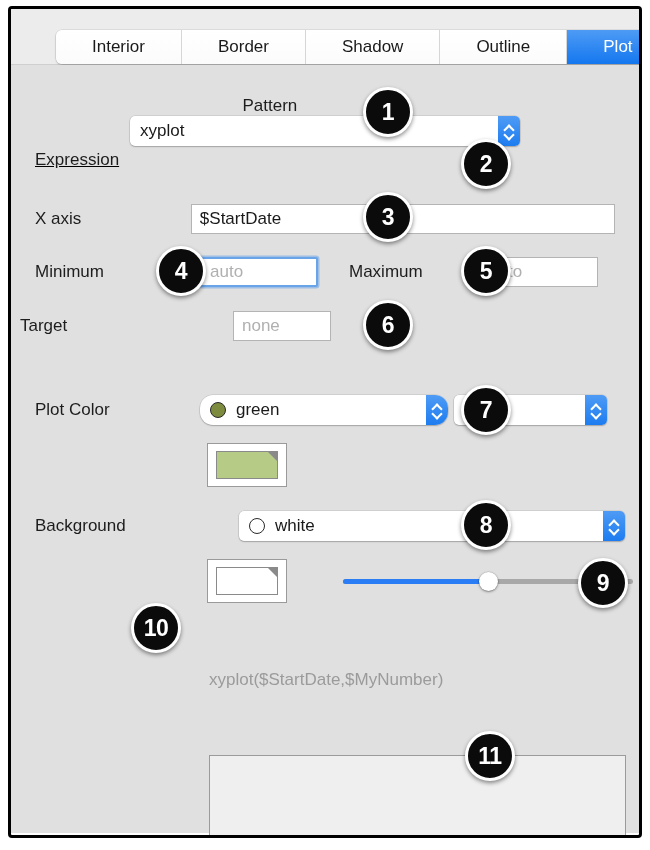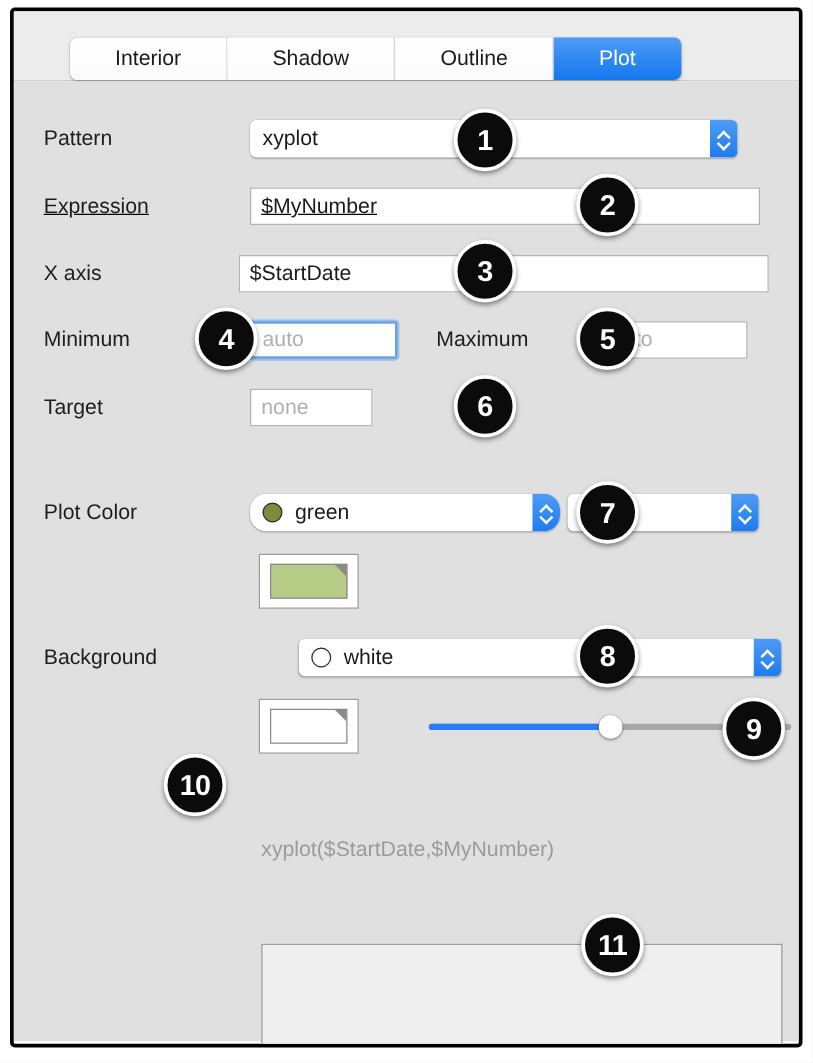--- a/index.html
+++ b/index.html
@@ -260,65 +260,63 @@
   }
 </style>
 </head>
 <body>
 
 <div id="window-frame">
 
   <div id="tabbar-strip">
     <div id="tabbar">
       <div class="tab">Interior</div>
+      <div class="tab">Border</div>
       <div class="tab">Shadow</div>
       <div class="tab">Outline</div>
       <div class="tab selected">Plot</div>
     </div>
   </div>
 
   <div id="panel">
 
-    <div class="row" style="left:24px; top:31px; width:580px;">
+    <div class="row" style="left:24px; top:31px; width:580px;flex-direction:column;">
       <div class="field-label" style="width:165px;">Pattern</div>
       <div class="combo" style="width:390px;">
         <div class="combo-text">xyplot</div>
         <div class="stepper">
           <div class="chev up"></div>
           <div class="chev down"></div>
         </div>
       </div>
     </div>
 
     <div class="row" style="left:24px; top:85px; width:580px;text-decoration:underline;">
       <div class="field-label" style="width:165px;">Expression</div>
-      <div class="textfield" style="width:408px;">
-        <span>$MyNumber</span>
-      </div>
     </div>
 
     <div class="row" style="left:24px; top:139px; width:580px;">
       <div class="field-label" style="width:165px;">X axis</div>
       <div class="textfield" style="width:448px;">
         <span>$StartDate</span>
       </div>
     </div>
 
     <div class="row" style="left:24px; top:192px; width:580px;">
       <div class="field-label" style="width:165px;">Minimum</div>
       <div class="textfield focused placeholder" style="width:118px;">
         <span>auto</span>
       </div>
       <div class="field-label" style="width:131px; padding-left:31px;">Maximum</div>
       <div class="textfield placeholder" style="width:118px;">
         <span>auto</span>
       </div>
     </div>
 
-    <div class="row" style="left:24px; top:246px; width:580px;">
+    <div class="row" style="left:9px; top:246px; width:580px;gap:48px;">
       <div class="field-label" style="width:165px;">Target</div>
       <div class="textfield placeholder" style="width:98px;">
         <span>none</span>
       </div>
     </div>
 
     <div class="row" style="left:24px; top:330px; width:590px;">
       <div class="field-label" style="width:165px;">Plot Color</div>
       <div class="combo" style="width:248px;border-radius:13px;">
         <div class="combo-text">

